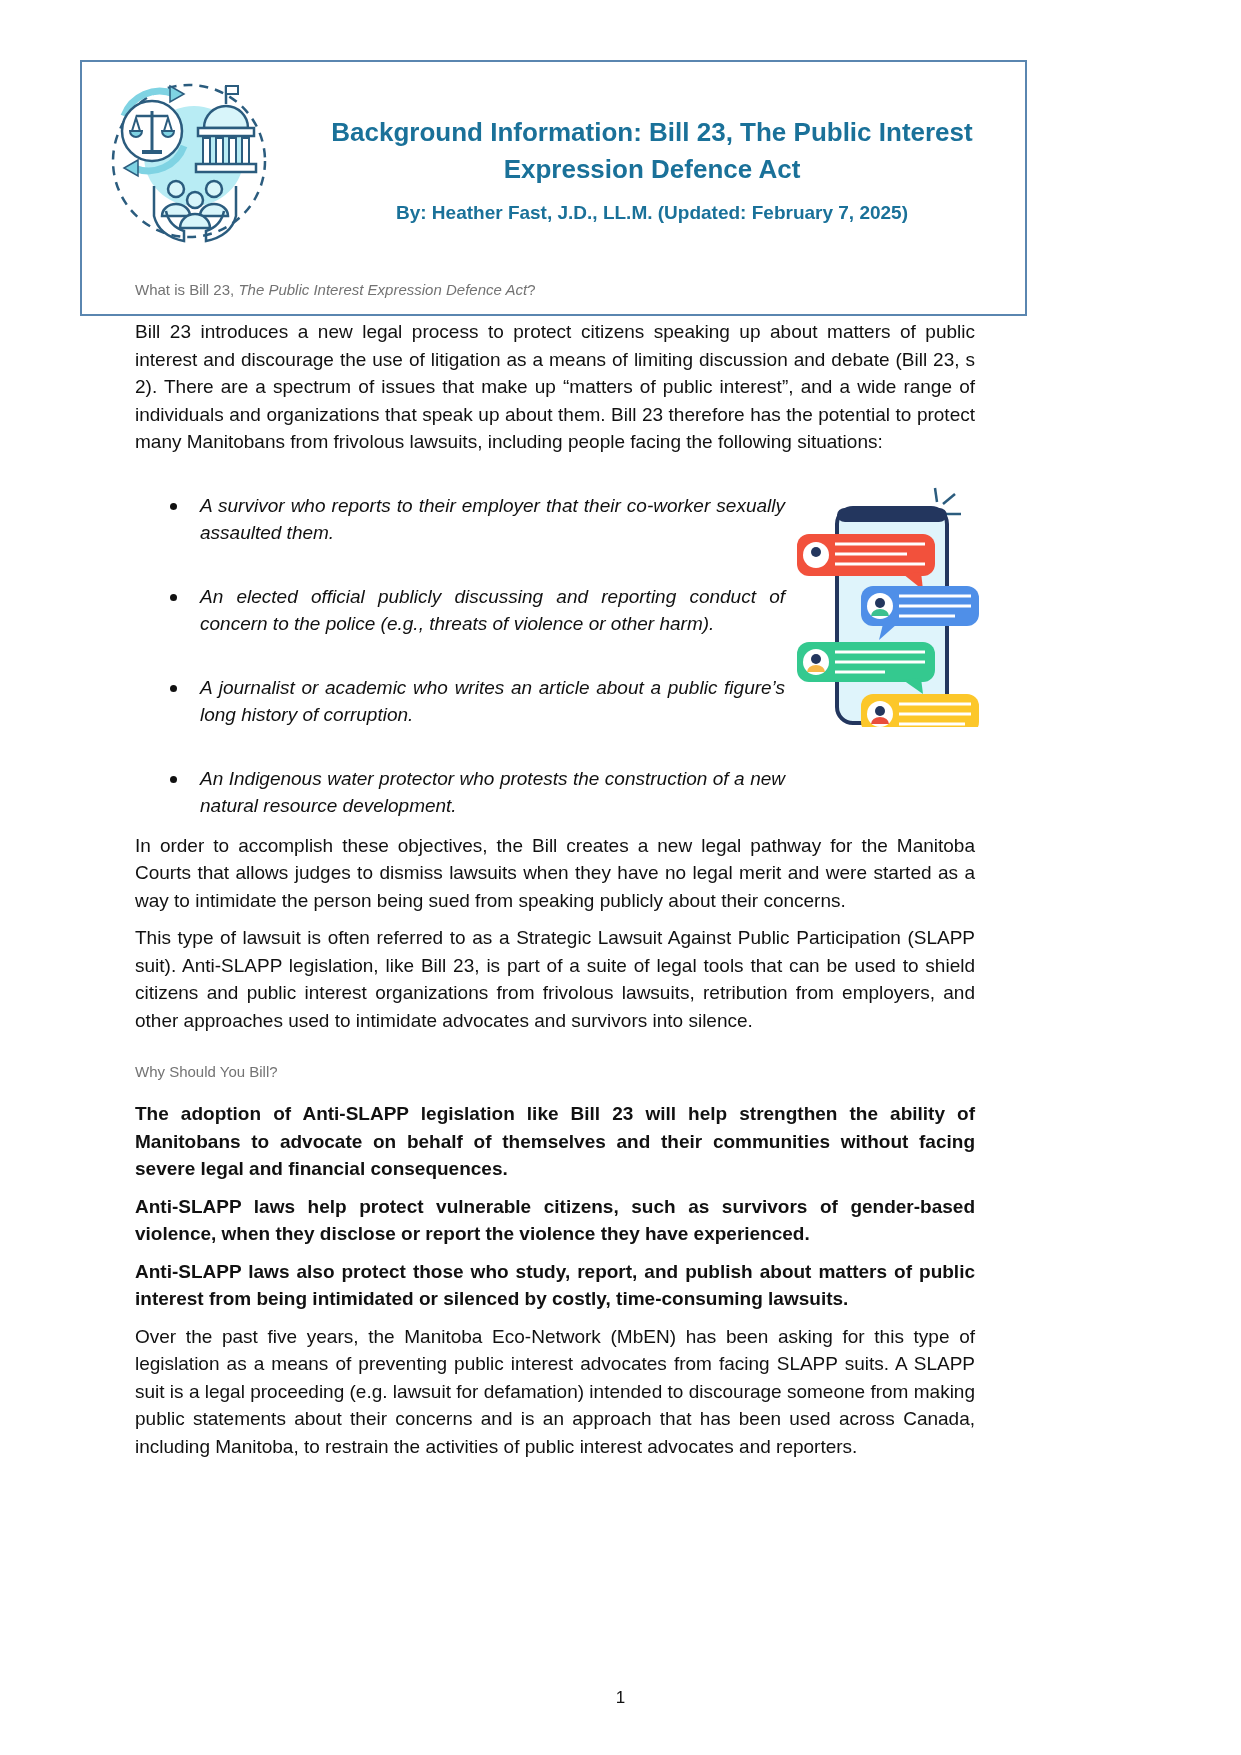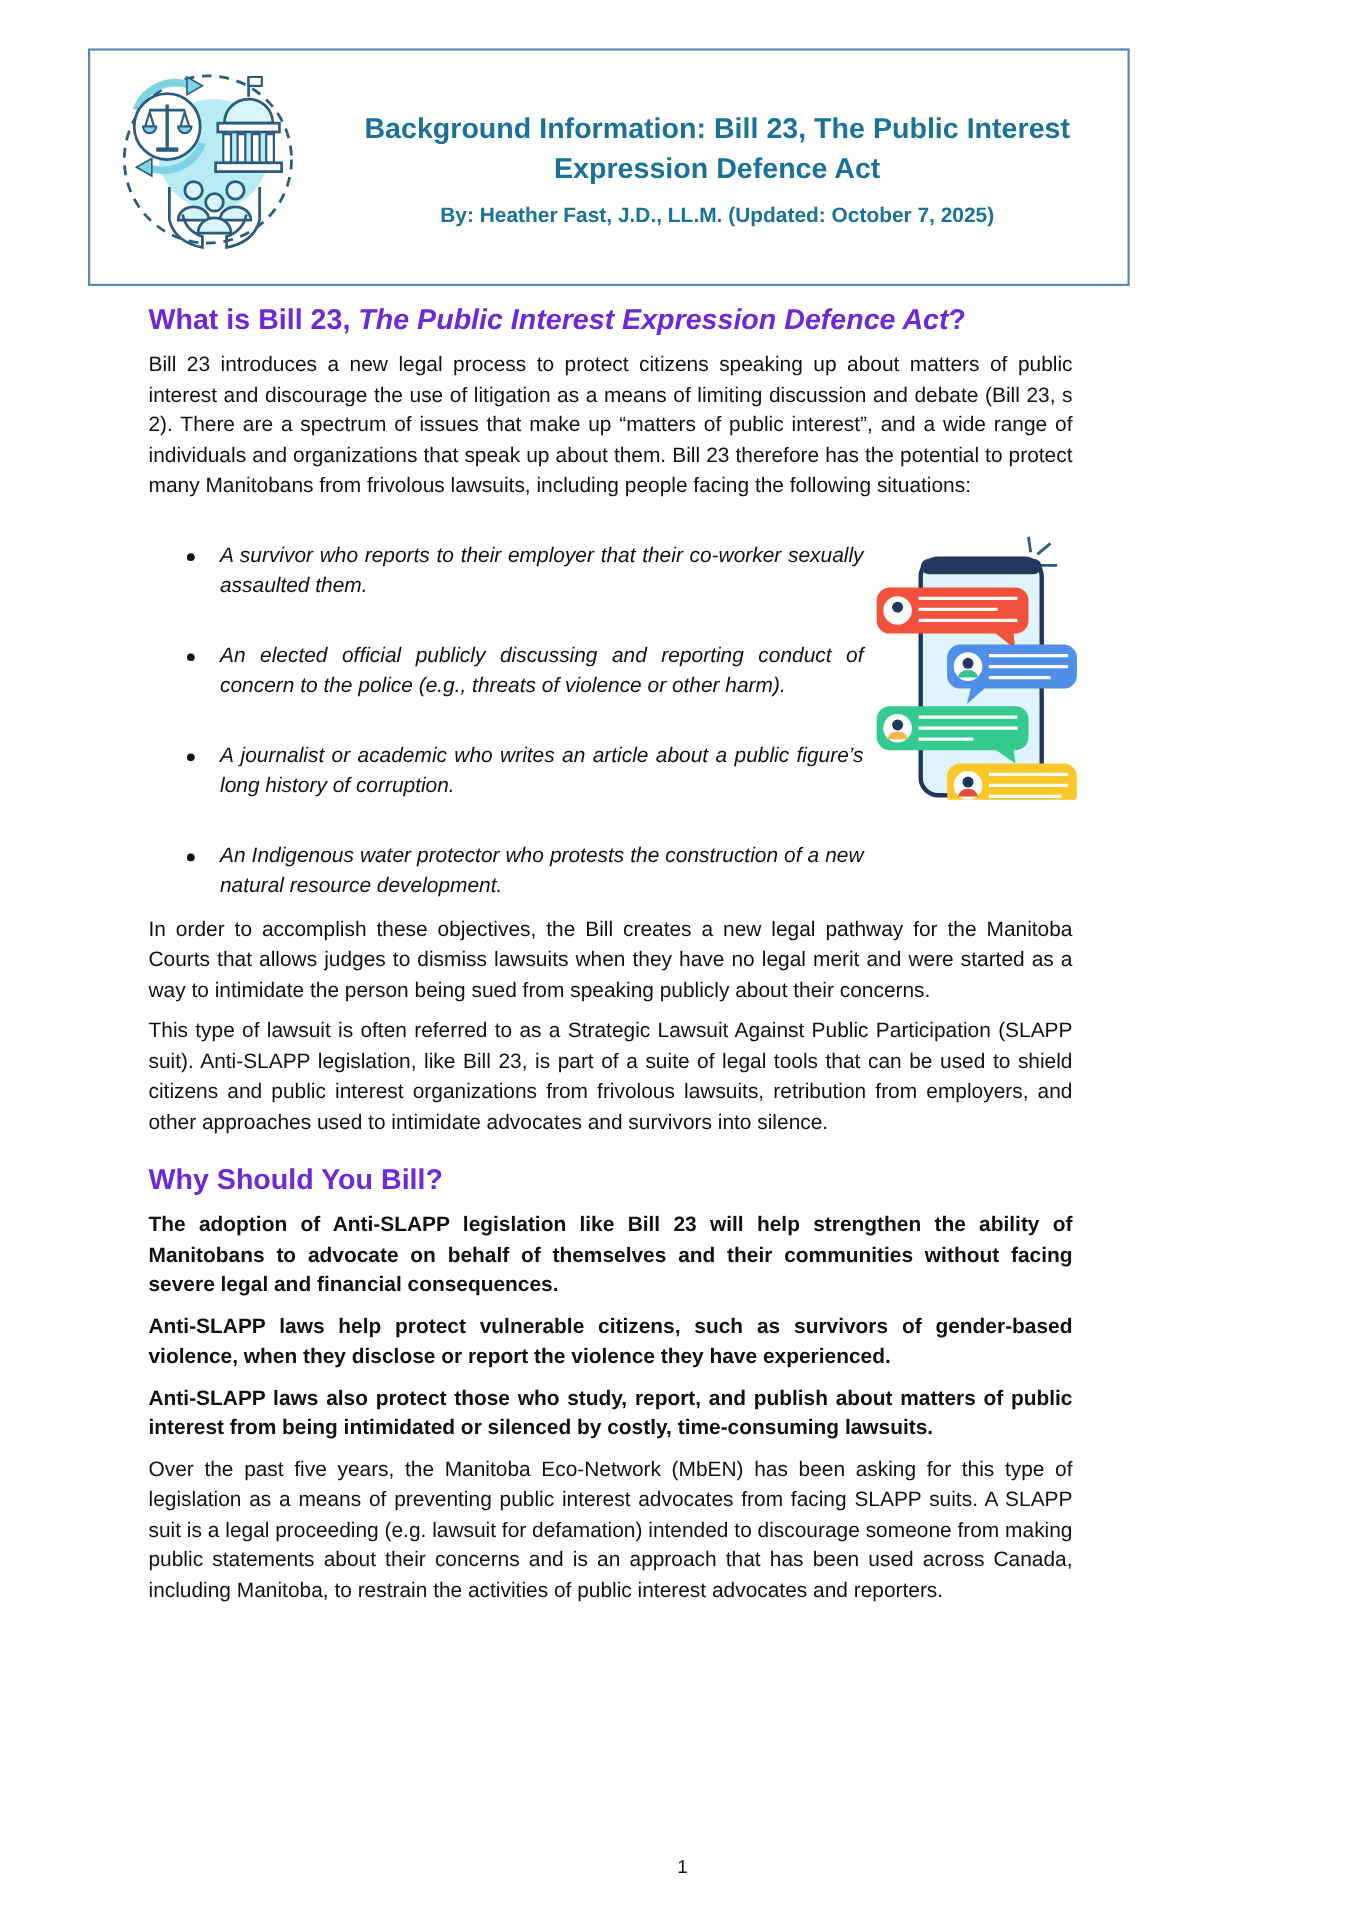--- a/index.html
+++ b/index.html
@@ -1,25 +1,25 @@
 <!DOCTYPE html>
 <html><head>
 <meta charset="utf-8">
 <style>
   html, body { margin: 0; padding: 0; background: #ffffff; }
   body { width: 1241px; height: 1755px; position: relative; overflow: hidden;
          font-family: "Liberation Sans", sans-serif; color: #111; }
-  .header-box { position: absolute; left: 80px; top: 44px; width: 947px; height: 216px;
+  .header-box { position: absolute; left: 80px; top: 60px; width: 947px; height: 256px;
                 border: 2px solid #5a86b0; box-sizing: border-box; }
   .logo { position: absolute; left: 22px; top: 14px; width: 165px; height: 170px; }
   .title-wrap { position: absolute; left: 210px; top: 52px; width: 720px; text-align: center; }
   .doc-title { font-weight: bold; color: #1a7199; font-size: 26px; line-height: 37px; margin: 0; }
   .byline { font-weight: bold; color: #1a7199; font-size: 19px; margin-top: 14px; }
   .content { position: absolute; left: 135px; top: 276px; width: 840px; }
-  h2.section-heading { color: #6d28d9; font-size: 26px; font-weight: bold; margin: 0 0 14px 0; line-height: 28px; }
+  h2.section-heading { color: #737373; font-size: 15px; font-weight: normal; margin: 0 0 14px 0; line-height: 28px; }
   h2 .it { font-style: italic; }
   p.body { font-size: 19px; line-height: 27.5px; margin: 0 0 10px 0; text-align: justify; }
   p.bold { font-weight: bold; }
   .bullets-row { position: relative; margin: 0 0 8px 0; }
   ul.bullets { list-style: none; margin: 0; padding: 0; width: 650px; }
   ul.bullets li { position: relative; padding-left: 65px; font-style: italic; font-size: 19px;
                   line-height: 27.5px; margin-bottom: 12px; text-align: justify; margin-top: 36px; }
   ul.bullets li .dot { position: absolute; left: 35px; top: 11px; width: 7px; height: 7px; background: #111; border-radius: 50%; }
   .phone-illustration { position: absolute; left: 660px; top: -10px; width: 185px; height: 245px; }
   .spacer { height: 14px; }
@@ -67,21 +67,21 @@
     </g>
 
     <path d="M50 110 L50 140 Q55 160 80 165 L80 155 Q65 150 62 135" fill="none" stroke="#2b5c7e" stroke-width="2.5"></path>
     <path d="M132 110 L132 140 Q127 160 102 165 L102 155 Q117 150 120 135" fill="none" stroke="#2b5c7e" stroke-width="2.5"></path>
   </svg>
   <div class="title-wrap">
     <h1 class="doc-title">
       <span>Background Information: Bill 23, The Public Interest</span><br>
       <span>Expression Defence Act</span>
     </h1>
-    <div class="byline">By: Heather Fast, J.D., LL.M. (Updated: October 7, 2025)</div>
+    <div class="byline">By: Heather Fast, J.D., LL.M. (Updated: February 7, 2025)</div>
   </div>
 </div>
 
 <div class="content">
   <h2 class="section-heading">
     <span>What is Bill 23, </span><span class="it">The Public Interest Expression Defence Act</span><span>?</span>
   </h2>
   <p class="body">Bill 23 introduces a new legal process to protect citizens speaking up about matters of public interest and discourage the use of litigation as a means of limiting discussion and debate (Bill 23, s 2). There are a spectrum of issues that make up “matters of public interest”, and a wide range of individuals and organizations that speak up about them. Bill 23 therefore has the potential to protect many Manitobans from frivolous lawsuits, including people facing the following situations:</p>
 
   <div class="bullets-row">

